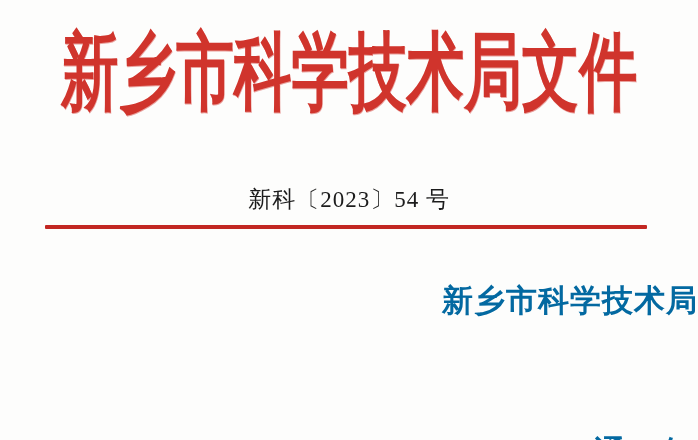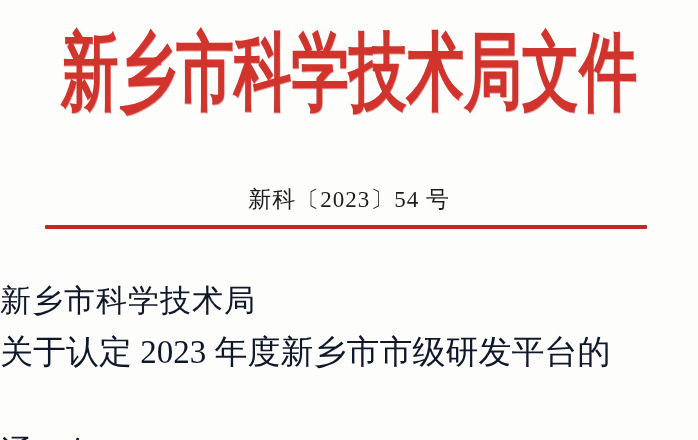--- a/index.html
+++ b/index.html
@@ -49,23 +49,23 @@
     left: 45px;
     width: 602px;
     height: 4px;
     background: #c22722;
     border-radius: 1px;
   }
   .notice-line {
     position: absolute;
     left: 0;
     width: 100%;
-    text-align: left;
-    color: #0f172a;
-    font-weight: 400;
+    text-align: right;
+    color: #0369a1;
+    font-weight: 700;
     white-space: nowrap;
     line-height: 1.1;
   }
   .notice-line1 {
     top: 284px;
     font-size: 31px;
     letter-spacing: 1px;
   }
   .notice-line2 {
     top: 334px;
@@ -85,17 +85,16 @@
 <div class="page">
 
   <div class="header-title">新乡市科学技术局文件</div>
 
   <div class="doc-number">新科〔2023〕54 号</div>
 
   <div class="red-divider"></div>
 
   <div class="notice-line notice-line1">新乡市科学技术局</div>
 
-  <div class="notice-line notice-line2">关于认定 2023 年度新乡市市级研发平台的</div>
 
   <div class="notice-line notice-line3">通　知</div>
 
 </div>
 
 </body></html>

